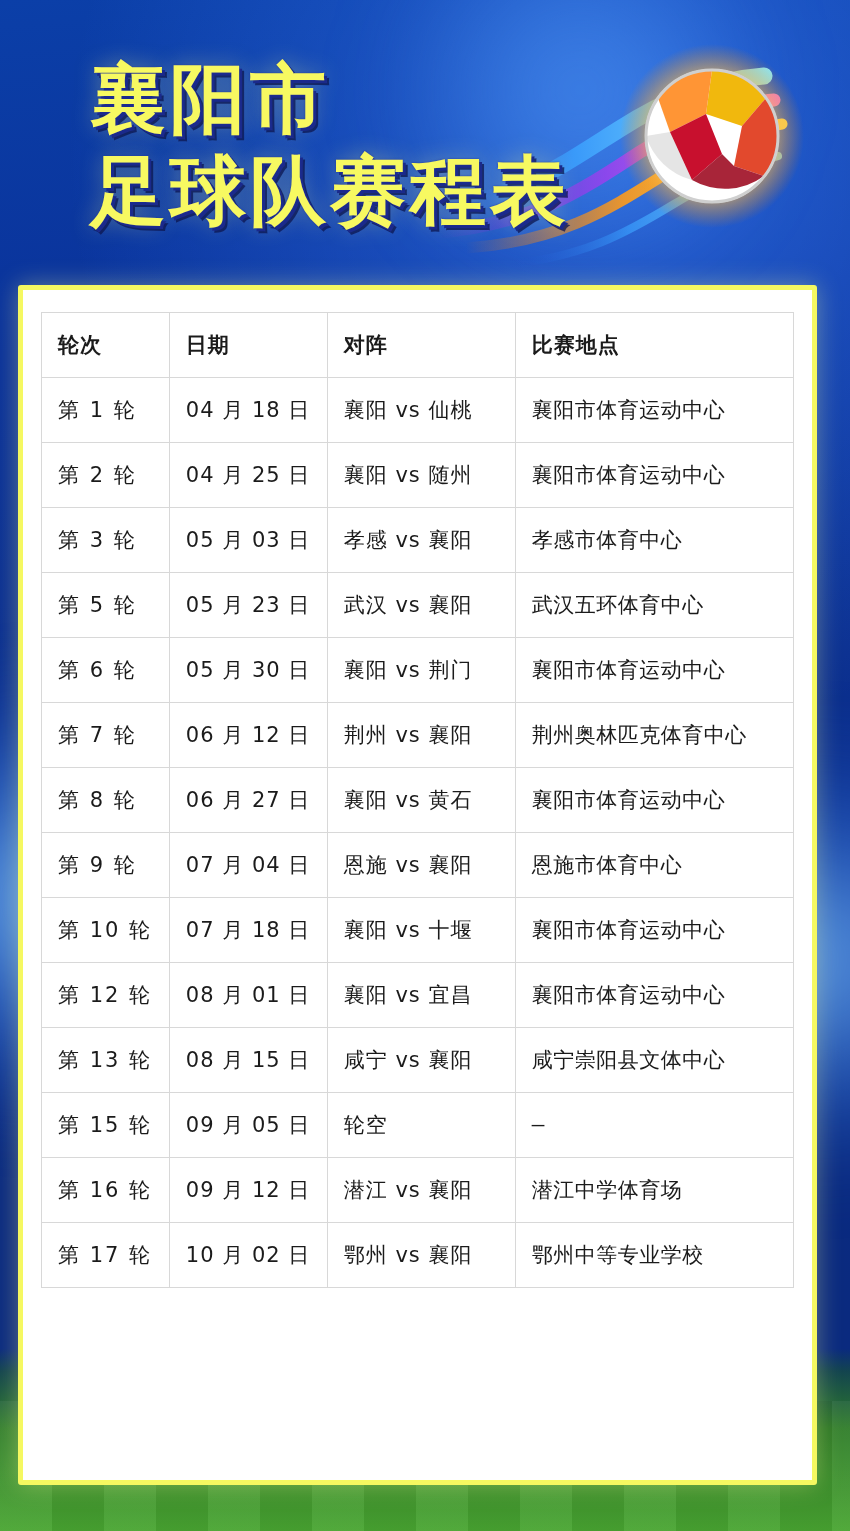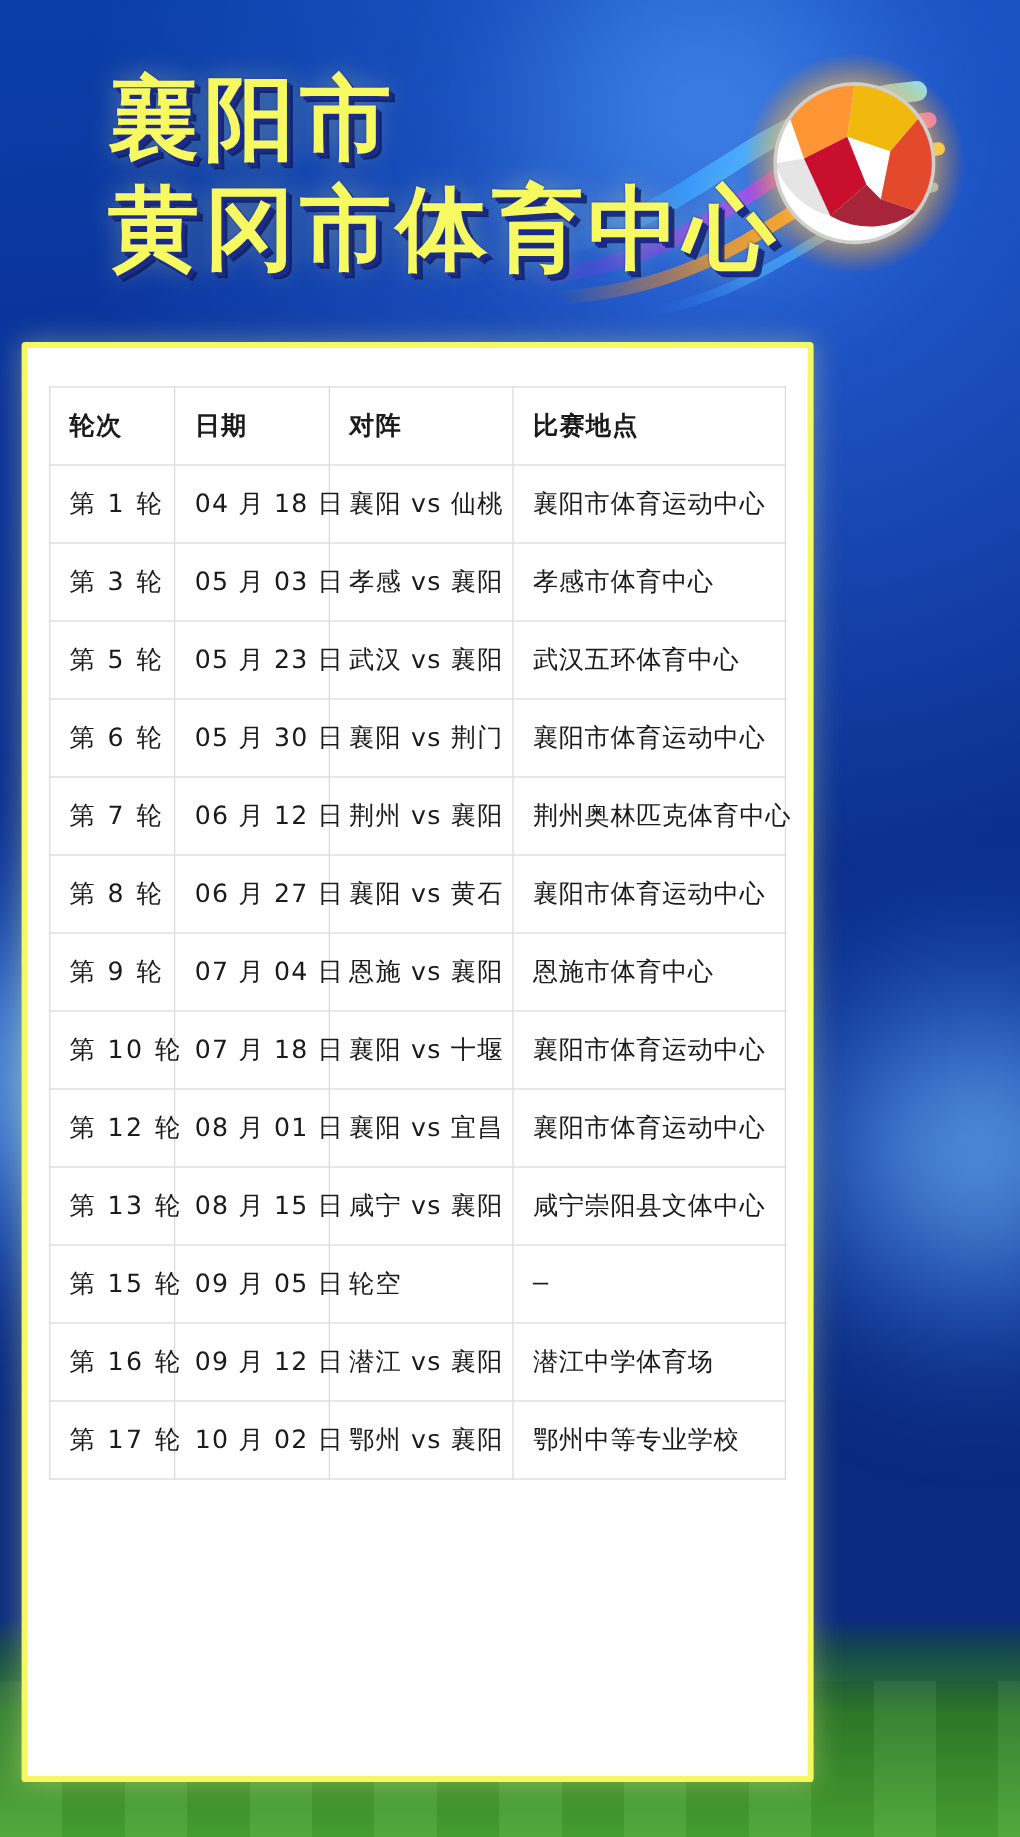--- a/index.html
+++ b/index.html
@@ -98,28 +98,28 @@
     width: 420px;
     height: 260px;
     z-index: 3;
   }
 
   
   .card {
     position: absolute;
     left: 18px;
     top: 285px;
-    width: 660px;
+    width: 799px;
     height: 1200px;
     box-sizing: border-box;
     border: 5px solid #f5f861;
     background: #ffffff;
     border-radius: 3px;
     box-shadow: 0 0 24px rgba(255,255,150,0.35);
-    padding: 32px 18px;
+    padding: 22px 18px;
   }
 
   table.schedule {
     width: 100%;
     border-collapse: collapse;
     table-layout: fixed;
     font-family: "DejaVu Sans", "Liberation Sans", sans-serif;
   }
   table.schedule col.c1 { width: 17%; }
   table.schedule col.c2 { width: 21%; }
@@ -195,21 +195,21 @@
           <path d="M30,-10 L54,-38 A66,66 0 0 1 52,40 L22,30 Z" fill="#e03a1b" opacity="0.92"></path>
           <path d="M10,18 L22,30 L52,40 A66,66 0 0 1 -20,44 Z" fill="#9e0d24" opacity="0.9"></path>
           <path d="M-66,0 A66,66 0 0 0 -20,44 L-20,44 L-42,-4 Z" fill="#2a2a2a" opacity="0.12"></path>
           <circle r="66" fill="none" stroke="#cfcfcf" stroke-width="3"></circle>
         </g>
       </svg>
     </div>
 
     <div class="title-block">
       <div class="title-line l1">襄阳市</div>
-      <div class="title-line l2">黄冈市体育中心</div>
+      <div class="title-line l2">足球队赛程表</div>
     </div>
   </div>
 
   <div class="card">
     <table class="schedule">
       <colgroup>
         <col class="c1">
           <col class="c2">
           <col class="c3">
           <col class="c4">
@@ -223,20 +223,26 @@
         </tr>
       </thead>
       <tbody id="schedule-body">
           <tr>
             <td class="round">第 1 轮</td>
             <td class="date">04 月 18 日</td>
             <td class="match">襄阳 vs 仙桃</td>
             <td class="venue">襄阳市体育运动中心</td>
           </tr>
           <tr>
+            <td class="round">第 2 轮</td>
+            <td class="date">04 月 25 日</td>
+            <td class="match">襄阳 vs 随州</td>
+            <td class="venue">襄阳市体育运动中心</td>
+          </tr>
+          <tr>
             <td class="round">第 3 轮</td>
             <td class="date">05 月 03 日</td>
             <td class="match">孝感 vs 襄阳</td>
             <td class="venue">孝感市体育中心</td>
           </tr>
           <tr>
             <td class="round">第 5 轮</td>
             <td class="date">05 月 23 日</td>
             <td class="match">武汉 vs 襄阳</td>
             <td class="venue">武汉五环体育中心</td>

